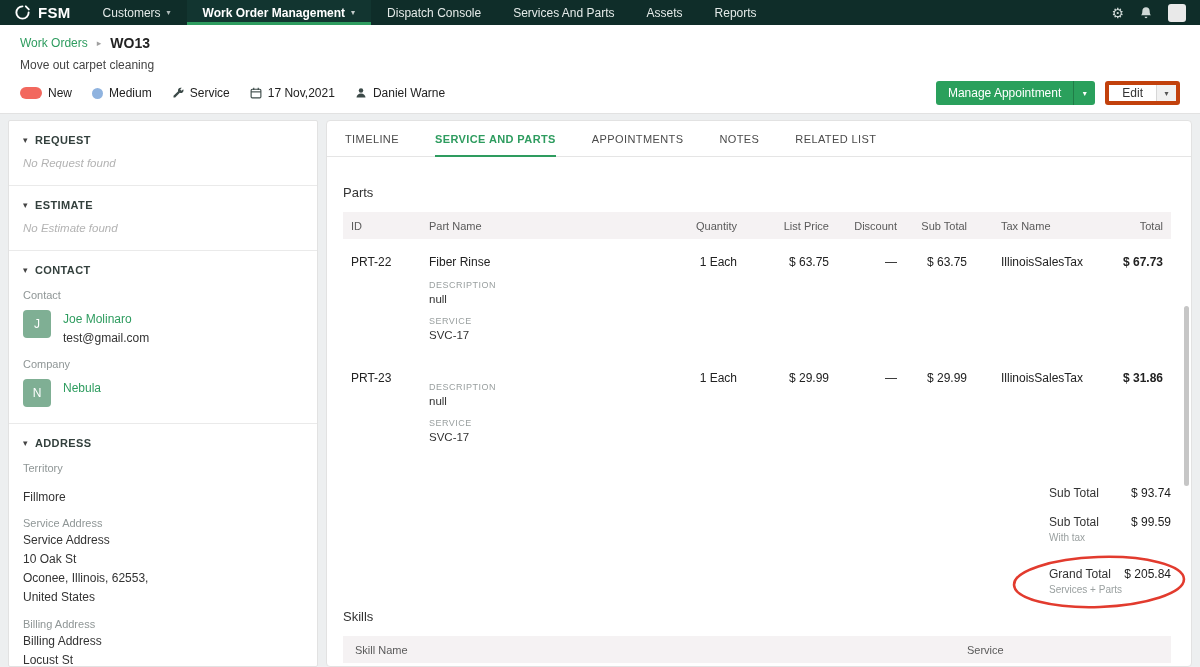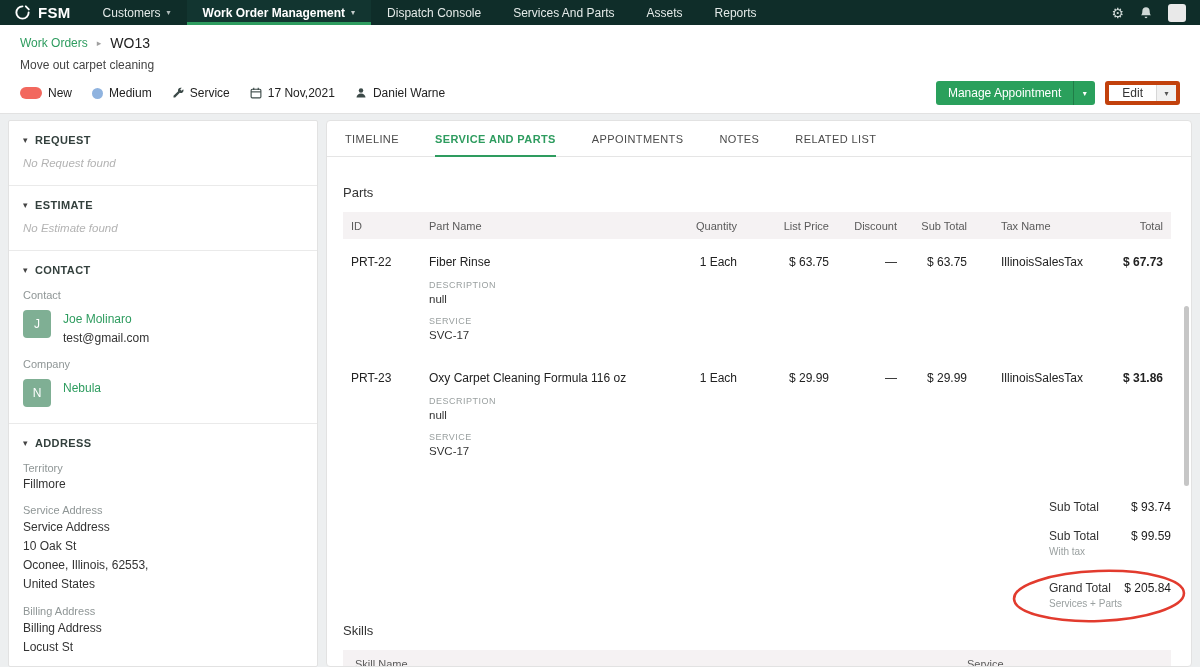--- a/index.html
+++ b/index.html
@@ -16,21 +16,21 @@
   .chev { font-size:8px; opacity:.75; }
   .nav-right { margin-left:auto; display:flex; align-items:center; gap:15px; padding-right:14px; }
   .nav-ico { font-size:14px; color:#cfd8d6; cursor:pointer; line-height:1; }
   .nav-avatar { width:18px; height:18px; border-radius:3px; background:#e9e9e9; cursor:pointer; }
 
   
   .wo-header { background:#fff; padding:10px 20px 8px; border-bottom:1px solid #e2e2e2; flex-shrink:0; }
   .breadcrumb { display:flex; align-items:center; gap:9px; }
   .crumb-link { color:#2E9C5F; font-size:12px; cursor:pointer; }
   .crumb-sep { color:#a0a0a0; font-size:9px; }
-  .crumb-current { font-size:14px; font-weight:normal; color:#222; }
+  .crumb-current { font-size:14px; font-weight:bold; color:#222; }
   .subtitle { margin-top:7px; font-size:12px; color:#444; }
   .meta-row { display:flex; align-items:flex-end; margin-top:9px; }
   .badges { display:flex; align-items:center; gap:20px; height:24px; }
   .badge { display:flex; align-items:center; gap:6px; font-size:12px; color:#222; }
   .pill-new { width:22px; height:12px; border-radius:7px; background:#F2685E; }
   .dot-medium { width:11px; height:11px; border-radius:50%; background:#8FB3DF; }
   .actions { margin-left:auto; display:flex; gap:10px; }
   .btn-green { display:flex; align-items:stretch; background:#2AA05C; color:#fff; border-radius:3px; overflow:hidden; font-size:12px; cursor:pointer; height:24px; }
   .btn-green .label { padding:0 12px; display:flex; align-items:center; }
   .btn-green .dd { width:22px; display:flex; align-items:center; justify-content:center; border-left:1px solid rgba(0,0,0,.22); font-size:8px; }
@@ -47,21 +47,21 @@
   .side-sec { padding:13px 14px 16px; border-bottom:1px solid #eaeaea; }
   .side-sec:last-child { border-bottom:none; }
   .sec-title { display:flex; align-items:center; gap:7px; font-size:11px; font-weight:bold; color:#33403d; letter-spacing:.4px; cursor:pointer; }
   .sec-tri { font-size:9px; color:#444; }
   .empty-text { margin-top:11px; font-size:11.5px; font-style:italic; color:#b3b3b3; }
   .fld-label { font-size:11px; color:#8f9696; margin-top:13px; }
   .person { display:flex; gap:12px; margin-top:9px; }
   .avatar { width:28px; height:28px; flex-shrink:0; border-radius:4px; background:#7FAF94; color:#fff; display:flex; align-items:center; justify-content:center; font-size:12px; }
   .link-green { color:#2E9C5F; font-size:12px; cursor:pointer; margin-top:2px; }
   .email { font-size:12px; color:#333; margin-top:5px; }
-  .plain { font-size:12px; color:#333; margin-top:3px; }
+  .plain { font-size:12px; color:#333; margin-top:16px; }
   .addr-line { font-size:12px; color:#333; margin-top:4px; line-height:1.25; }
 
   
   .tabs { display:flex; gap:36px; padding:0 18px; border-bottom:1px solid #e5e5e5; height:36px; align-items:stretch; }
   .tab { display:flex; align-items:center; font-size:11px; letter-spacing:.4px; color:#4a4a4a; position:relative; cursor:pointer; white-space:nowrap; }
   .tab.active { color:#2E9C5F; font-weight:bold; }
   .tab.active::after { content:""; position:absolute; bottom:-1px; left:0; right:0; height:2px; background:#2E9C5F; }
 
   
   .main-body { padding:0 20px 0 16px; }
@@ -306,21 +306,20 @@
         <div class="pcell t-right">—</div>
         <div class="pcell t-right">$ 63.75</div>
         <div class="pcell"></div>
         <div class="pcell">IllinoisSalesTax</div>
         <div class="pcell t-right total-cell">$ 67.73</div>
       </div>
 
       <div class="pgrid prow">
         <div class="pcell">PRT-23</div>
         <div class="pcell">
-          <div class="pname">Oxy Carpet Cleaning Formula 116 oz</div>
           <div class="desc-label">DESCRIPTION</div>
           <div class="desc-val">null</div>
           <div class="desc-label">SERVICE</div>
           <div class="desc-val">SVC-17</div>
         </div>
         <div class="pcell t-right">1 Each</div>
         <div class="pcell t-right">$ 29.99</div>
         <div class="pcell t-right">—</div>
         <div class="pcell t-right">$ 29.99</div>
         <div class="pcell"></div>

